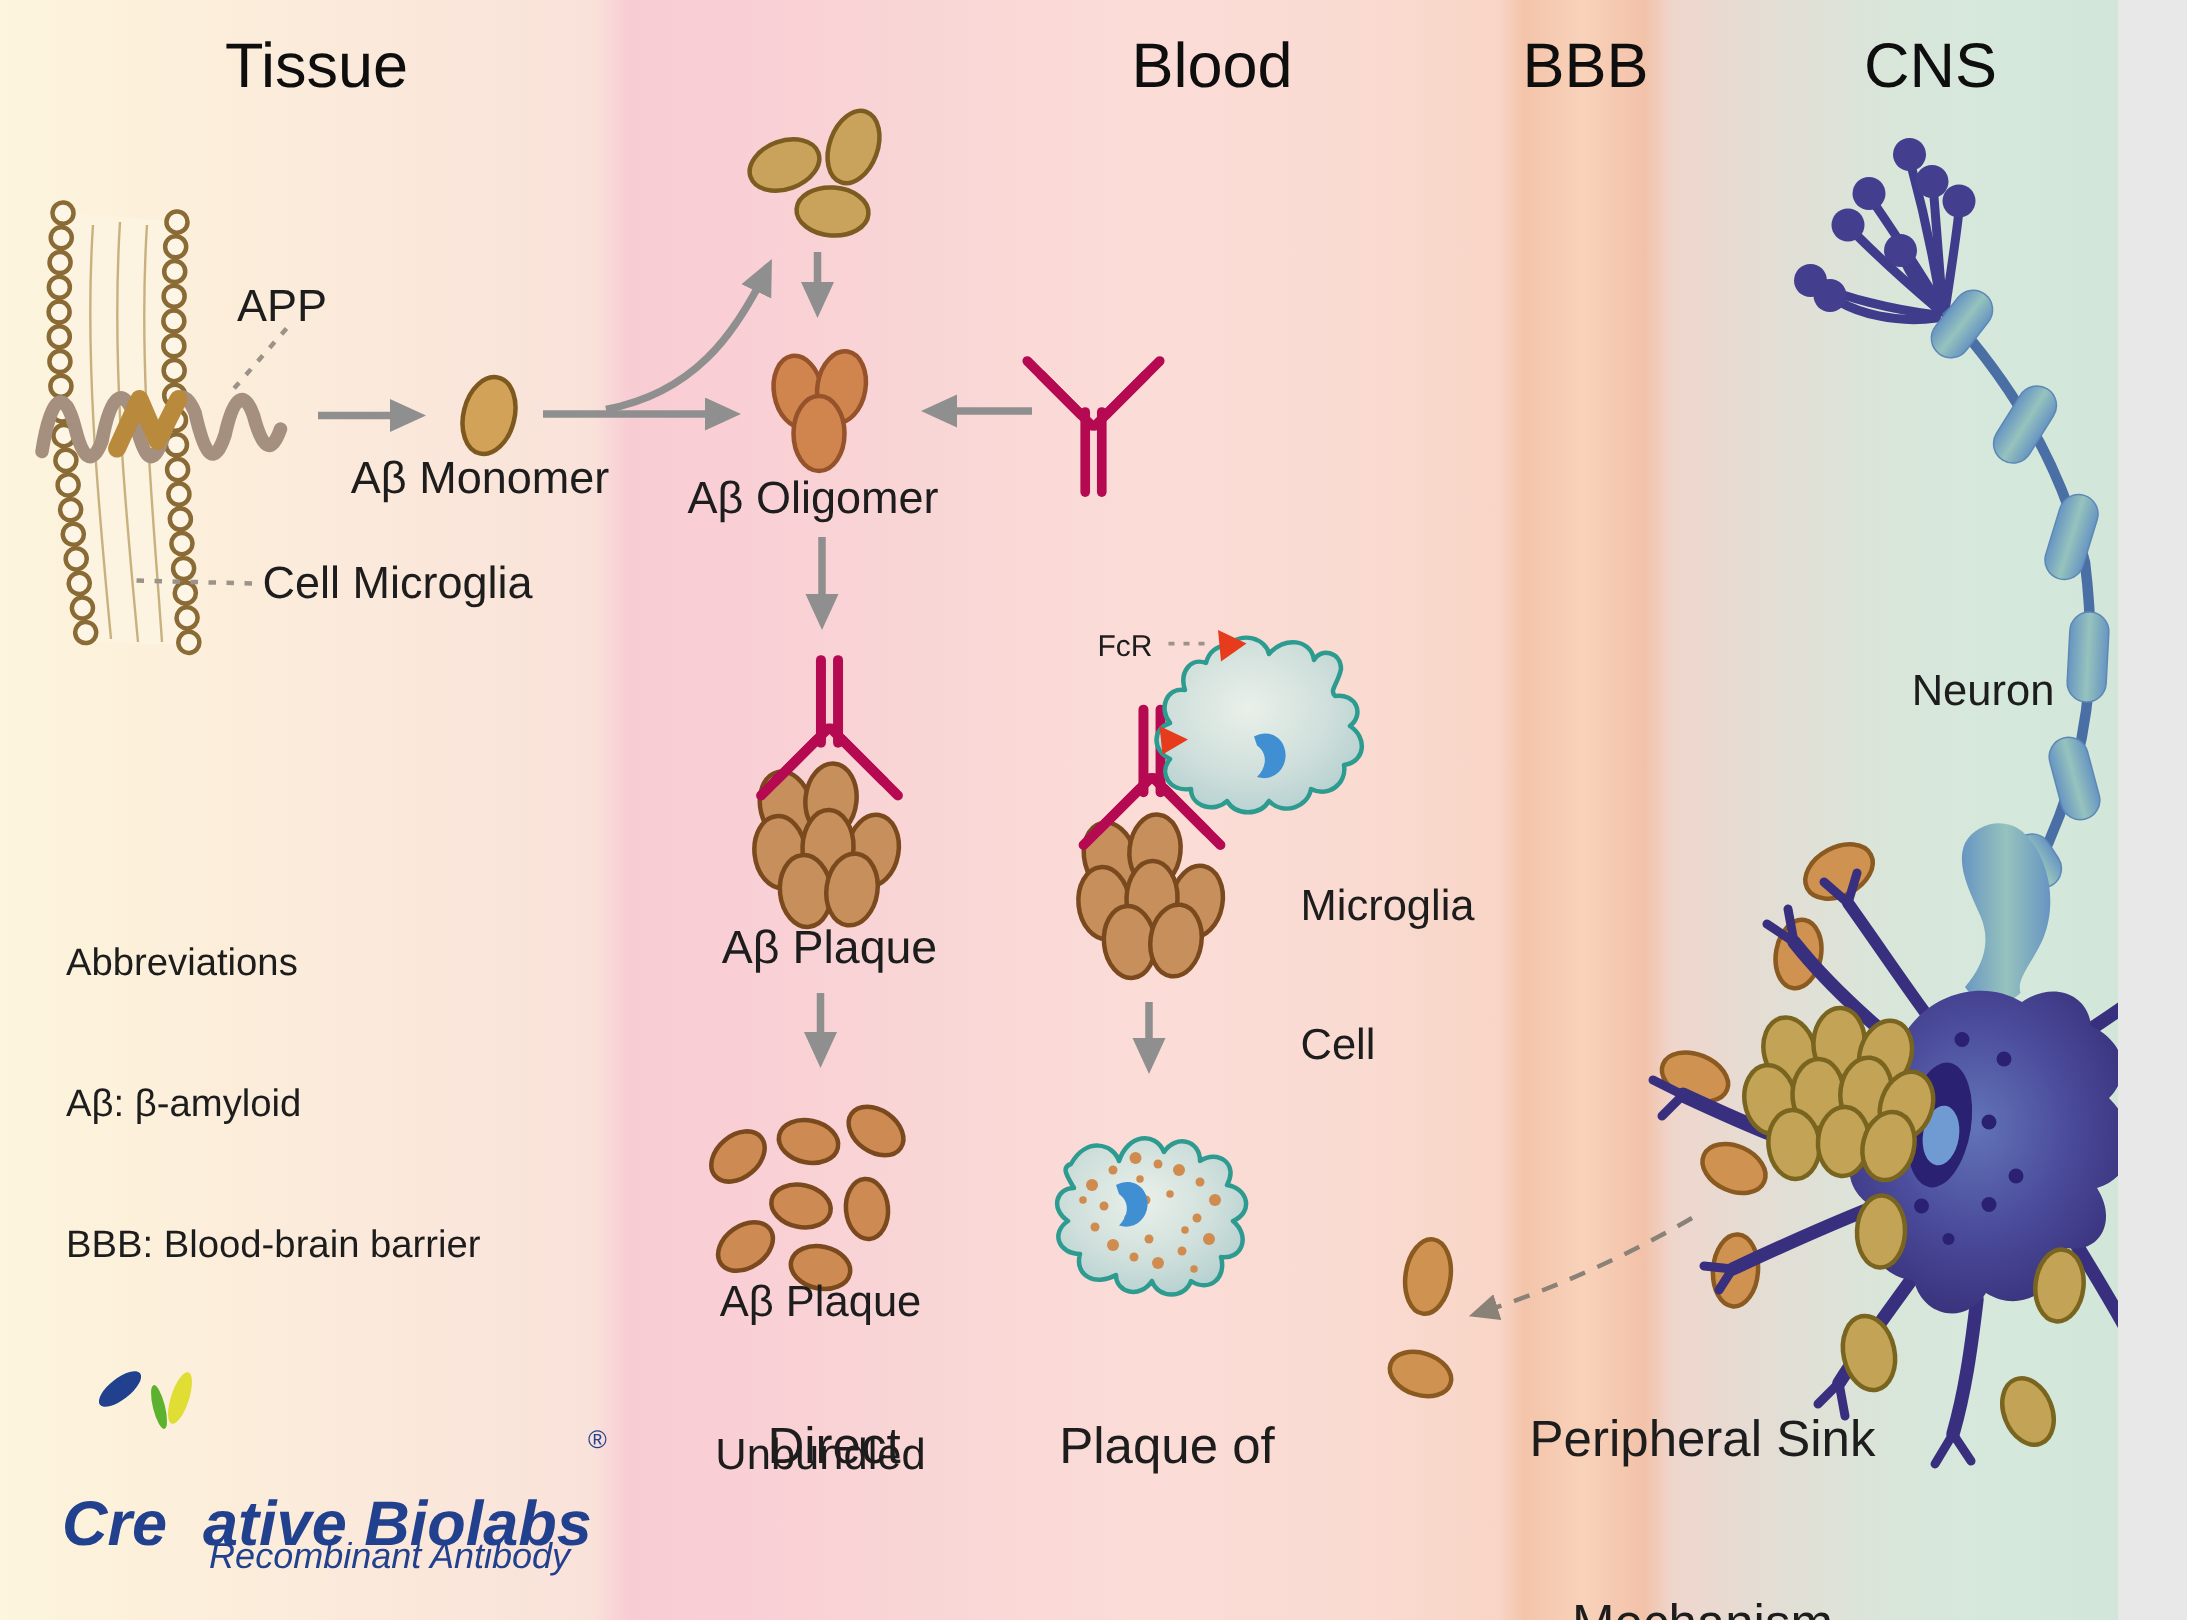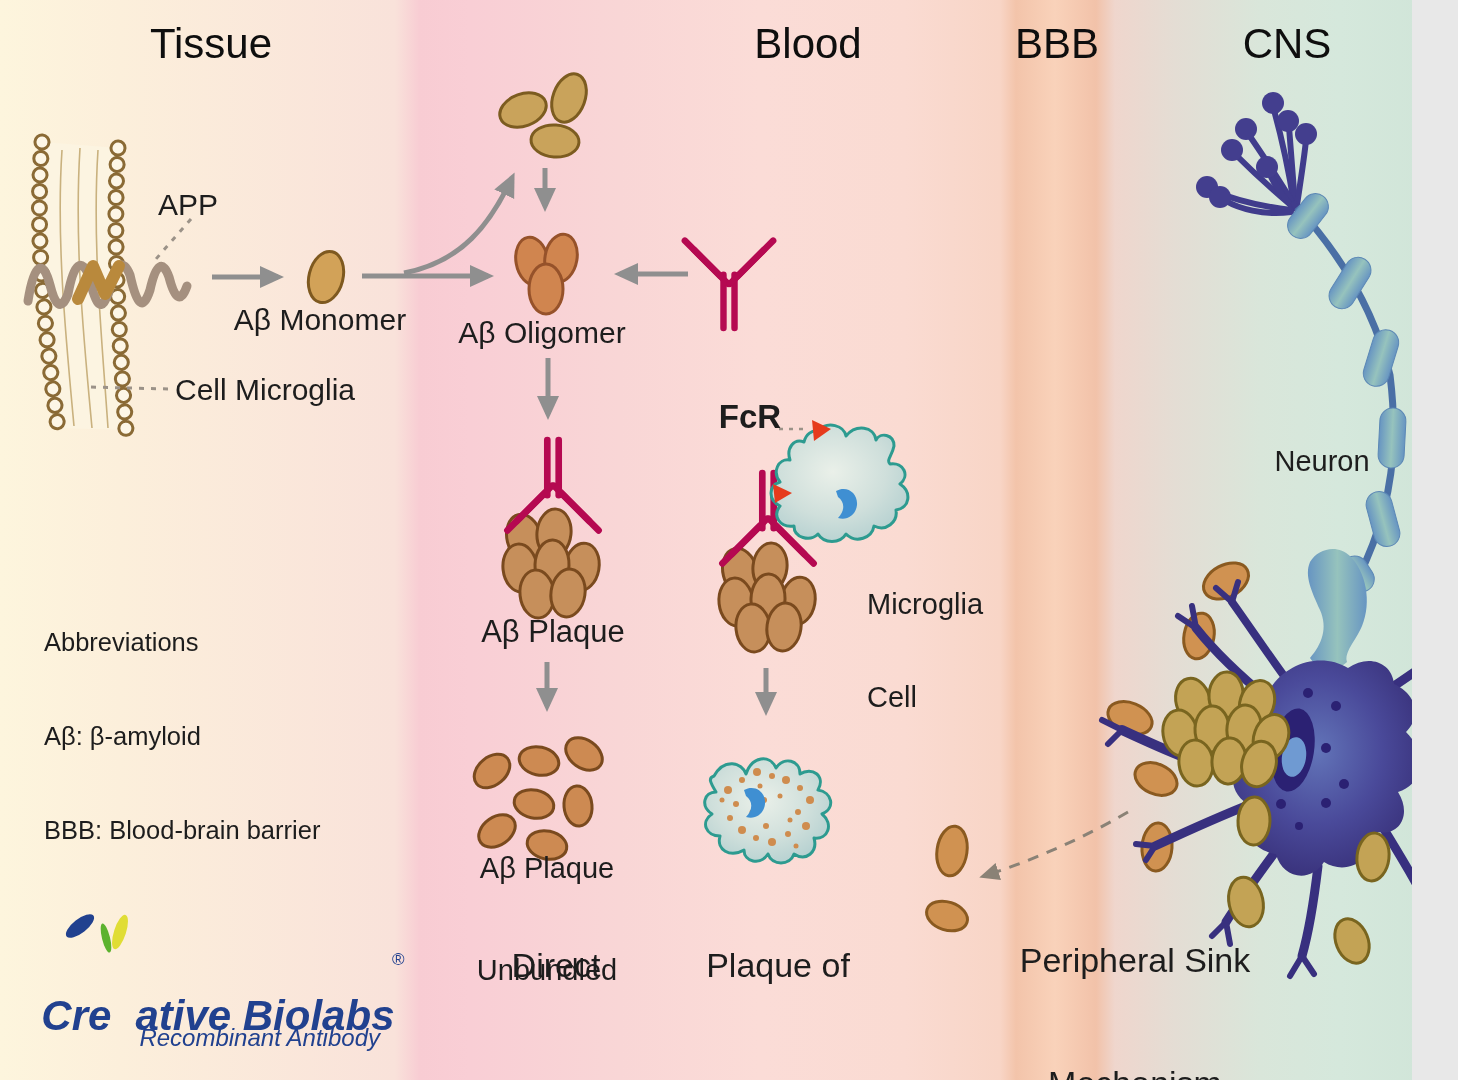--- a/index.html
+++ b/index.html
@@ -288,21 +288,21 @@
 <div class="lbl c h" style="left:808px;top:44px;">Blood</div>
 <div class="lbl c h" style="left:1057px;top:44px;">BBB</div>
 <div class="lbl c h" style="left:1287px;top:44px;text-align:right;">CNS</div>
 
 <div class="lbl c" style="left:188px;top:205px;font-size:30px;">APP</div>
 <div class="lbl c" style="left:265px;top:390px;font-size:30px;">Cell Microglia</div>
 <div class="lbl c" style="left:320px;top:320px;font-size:30px;">Aβ Monomer</div>
 <div class="lbl c" style="left:542px;top:333px;font-size:30px;">Aβ Oligomer</div>
 
 
-<div class="lbl c" style="left:750px;top:417px;font-size:33px;font-weight:bold;">FcR</div>
+<div class="lbl c" style="left:750px;top:432px;font-size:20px;">FcR</div>
 
 <div class="lbl" style="left:867px;top:527px;font-size:29px;line-height:31px;">
   <div>Microglia</div>
   <div>Cell</div>
 </div>
 
 <div class="lbl c" style="left:553px;top:632px;font-size:31px;">Aβ Plaque</div>
 
 <div class="lbl" style="left:44px;top:564px;font-size:25.5px;line-height:31.4px;">
   <div>Abbreviations</div>

